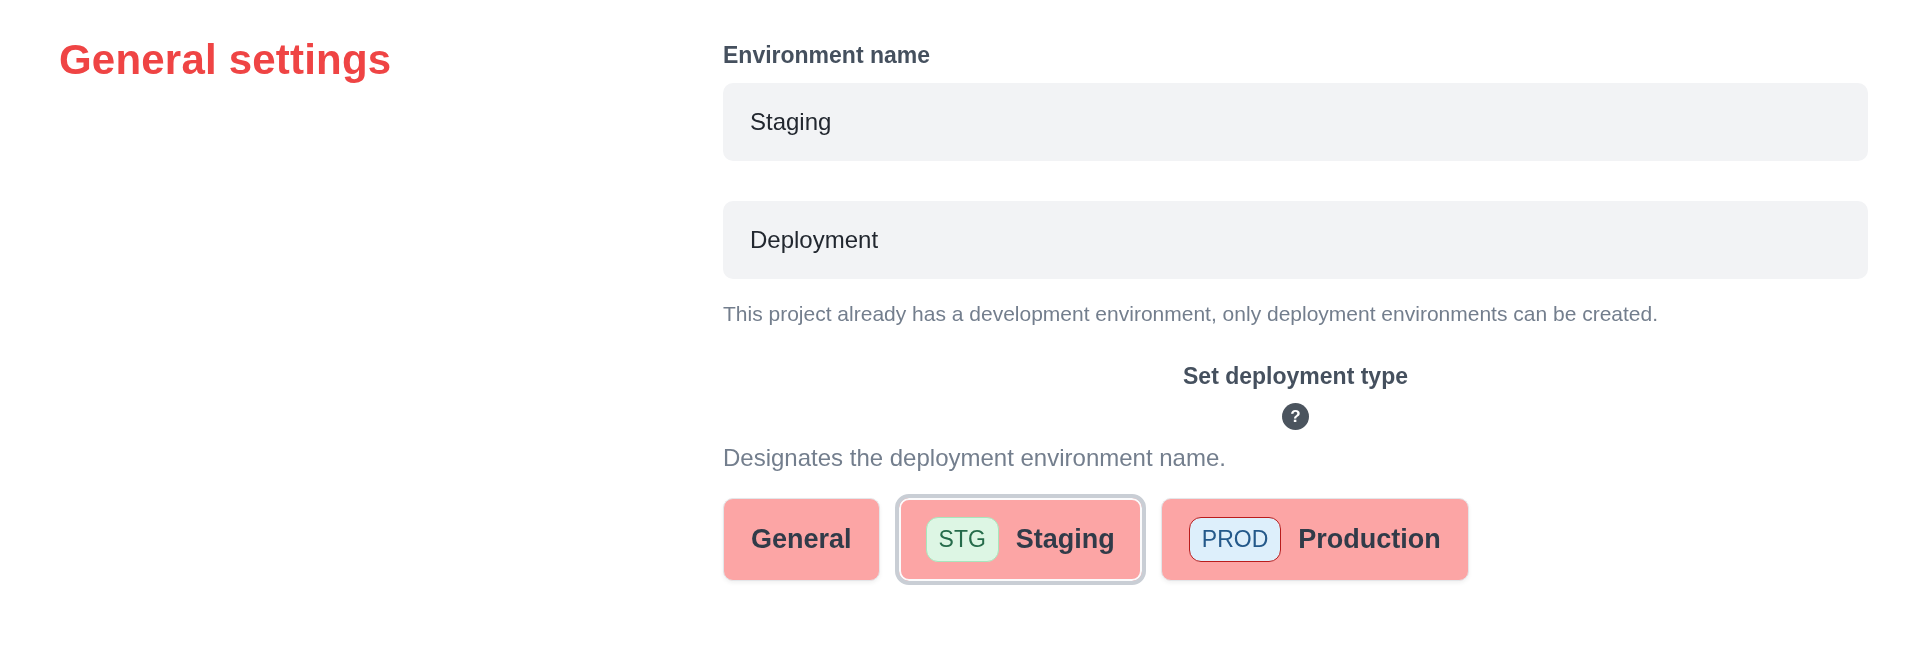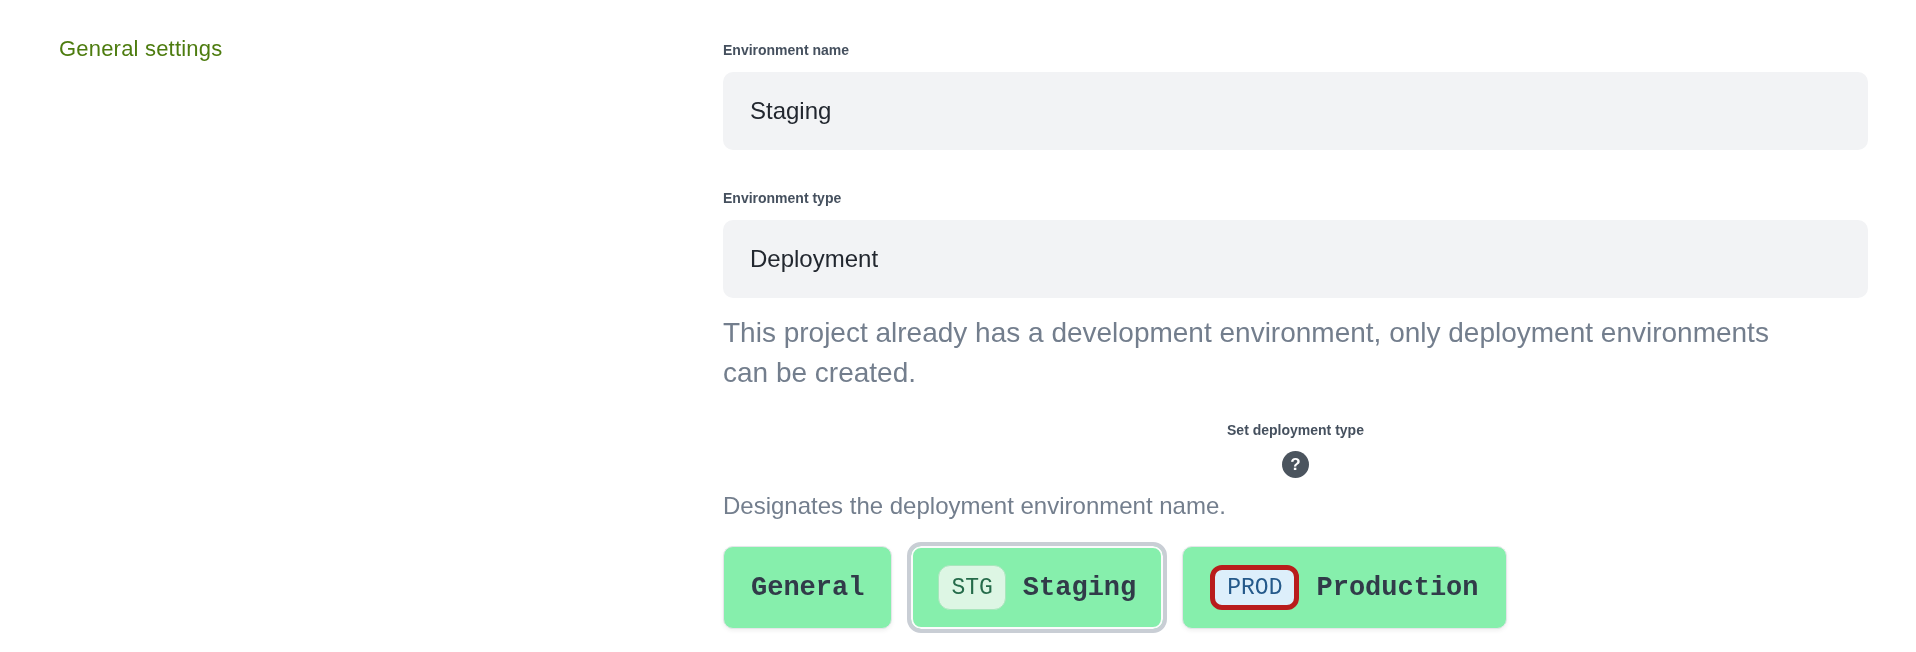--- a/index.html
+++ b/index.html
@@ -7,32 +7,32 @@
   body {
     width: 1916px; height: 652px;
     font-family: "Liberation Sans", sans-serif;
     position: relative;
     color: #2a3340;
     overflow: hidden;
   }
   .page-title {
     position: absolute;
     left: 59px; top: 36px;
-    font-size: 22px;
-    font-weight: 400;
-    color: #4d7c0f;
+    font-size: 42px;
+    font-weight: 700;
+    color: #ef4444;
     letter-spacing: 0.2px;
   }
   .form-col {
     position: absolute;
     left: 723px; top: 42px;
     width: 1145px;
   }
   .field-label {
-    font-size: 14px;
+    font-size: 23px;
     font-weight: 700;
     color: #45505e;
     margin-bottom: 14px;
   }
   .text-input {
     display: block;
     width: 1145px;
     height: 78px;
     background: #f2f3f5;
     border: none;
@@ -40,21 +40,21 @@
     padding: 0 27px;
     font-family: "Liberation Sans", sans-serif;
     font-size: 24px;
     color: #22272f;
     outline: none;
   }
   .gap-lg { height: 40px; }
   .field-note {
     margin-top: 15px;
     width: 1090px;
-    font-size: 28px;
+    font-size: 21px;
     line-height: 40px;
     color: #737e8d;
   }
   .subsection-label-row {
     margin-top: 29px;
     display: flex;
     align-items: center;
     gap: 13px;
     flex-direction: column;
   }
@@ -82,25 +82,25 @@
     display: flex;
     align-items: center;
     gap: 15px;
   }
   .option-btn {
     display: flex;
     align-items: center;
     gap: 17px;
     height: 83px;
     padding: 0 27px;
-    background: #86efac;
+    background: #fca5a5;
     border: 1px solid #e4e6e9;
     border-radius: 10px;
     box-shadow: 0 2px 4px rgba(0,0,0,0.06);
-    font-family: Liberation Mono, monospace;
+    font-family: Liberation Sans, sans-serif;
     font-size: 27px;
     font-weight: 700;
     color: #313b49;
     cursor: pointer;
   }
   .option-btn.selected {
     height: 91px;
     border: 4px solid #c9ced5;
     border-radius: 14px;
     box-shadow: inset 0 0 0 2px #fbfbfc;
@@ -115,37 +115,36 @@
     font-size: 23px;
     font-weight: 400;
   }
   .env-badge.stg {
     background: #ddf6e4;
     border: 1px solid #a8e6bc;
     color: #256b4a;
   }
   .env-badge.prod {
     background: #ddeffb;
-    border: 5px solid #b91c1c;
+    border: 1px solid #b91c1c;
     color: #24598a;
   }
 </style>
 </head>
 <body>
 
 <h1 class="page-title">General settings</h1>
 
 <div class="form-col">
 
   <div class="field-label">Environment name</div>
   <input class="text-input" type="text" value="Staging" style="">
 
   <div class="gap-lg"></div>
 
-  <div class="field-label">Environment type</div>
   <input class="text-input" type="text" value="Deployment" style="">
 
   <div class="field-note">This project already has a development environment, only deployment environments can be created.</div>
 
   <div class="subsection-label-row">
     <div class="field-label">Set deployment type</div>
     <div class="help-icon">?</div>
   </div>
 
   <div class="subsection-desc">Designates the deployment environment name.</div>

